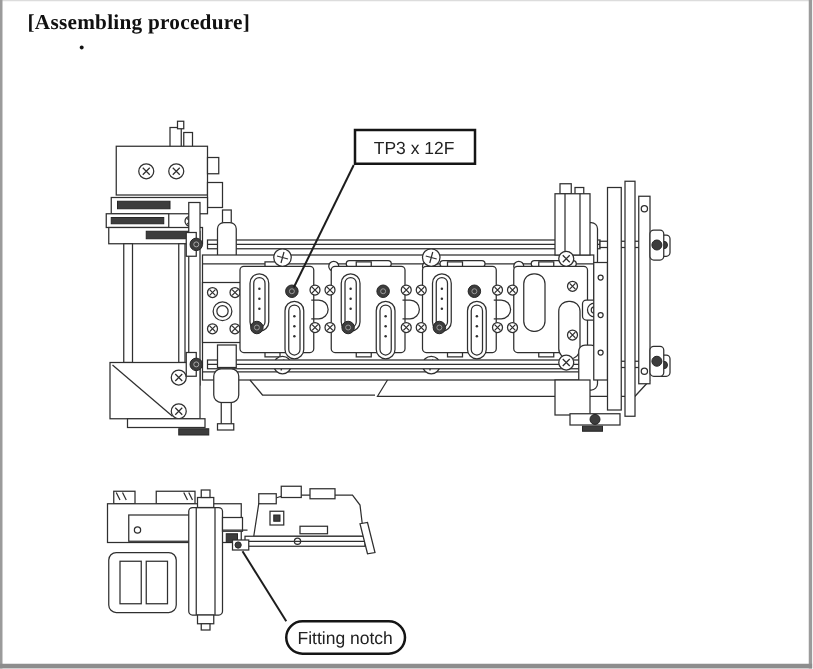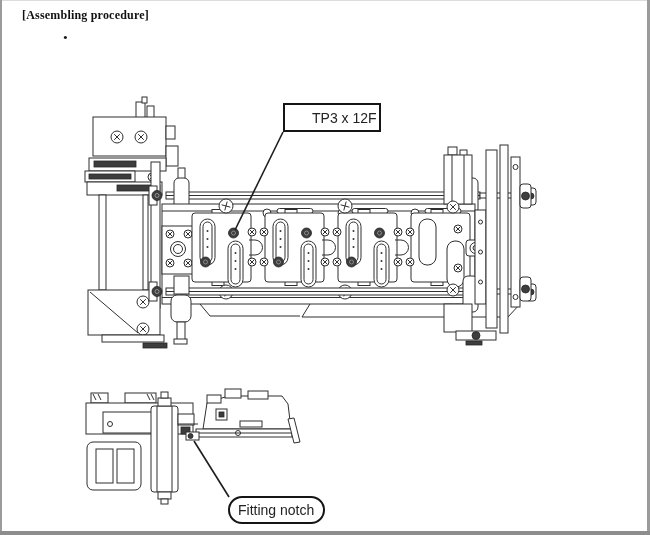--- a/index.html
+++ b/index.html
@@ -6,39 +6,39 @@
   .frame{
     position:relative;width:650px;height:535px;background:#ffffff;
     font-family:"Liberation Serif",serif;overflow:hidden;
   }
   .edge{position:absolute;}
   .edge.top{left:0;top:0;width:650px;height:1px;background:#dcdcdc;}
   .edge.left{left:0;top:0;width:2px;height:535px;background:#9b9b9b;}
   .edge.right{right:0;top:0;width:3px;height:535px;background:#9b9b9b;}
   .edge.bottom{left:0;bottom:0;width:650px;height:4px;background:#8d8d8d;}
   .heading{
-    position:absolute;left:22px;top:8px;font-weight:bold;font-size:12px;
+    position:absolute;left:22px;top:8px;font-weight:bold;font-size:17px;
     color:#111;letter-spacing:0.2px;
   }
   .bullet-row{
     position:absolute;left:63px;top:30px;font-size:13.5px;color:#111;
     display:flex;align-items:flex-start;
   }
   .bullet-marker{width:22px;}
   svg.fig{position:absolute;left:0;top:0;}
   .ln{fill:none;stroke:#2f2f2f;stroke-width:1;}
   .fw{fill:#ffffff;stroke:#2f2f2f;stroke-width:1;}
   .fd{fill:#3d3d3d;stroke:#262626;stroke-width:0.8;}
   .ldr{fill:none;stroke:#1d1d1d;stroke-width:1.6;}
   .callout{
     position:absolute;box-sizing:border-box;border:2px solid #151515;background:#ffffff;
     font-family:"Liberation Sans",sans-serif;font-size:14px;color:#222;
     display:flex;align-items:center;z-index:5;
   }
-  #co-tp3{left:283px;top:103px;width:98px;height:29px;padding-left:27px;}
+  #co-tp3{left:283px;top:103px;width:98px;height:29px;padding-left:14px;}
   #co-notch{left:228px;top:496px;width:97px;height:28px;padding-left:8px;border-radius:14px;}
 </style>
 </head>
 <body>
 
 <div class="frame">
   <div class="edge top"></div>
   <div class="edge left"></div>
   <div class="edge right"></div>
   <div class="edge bottom"></div>

